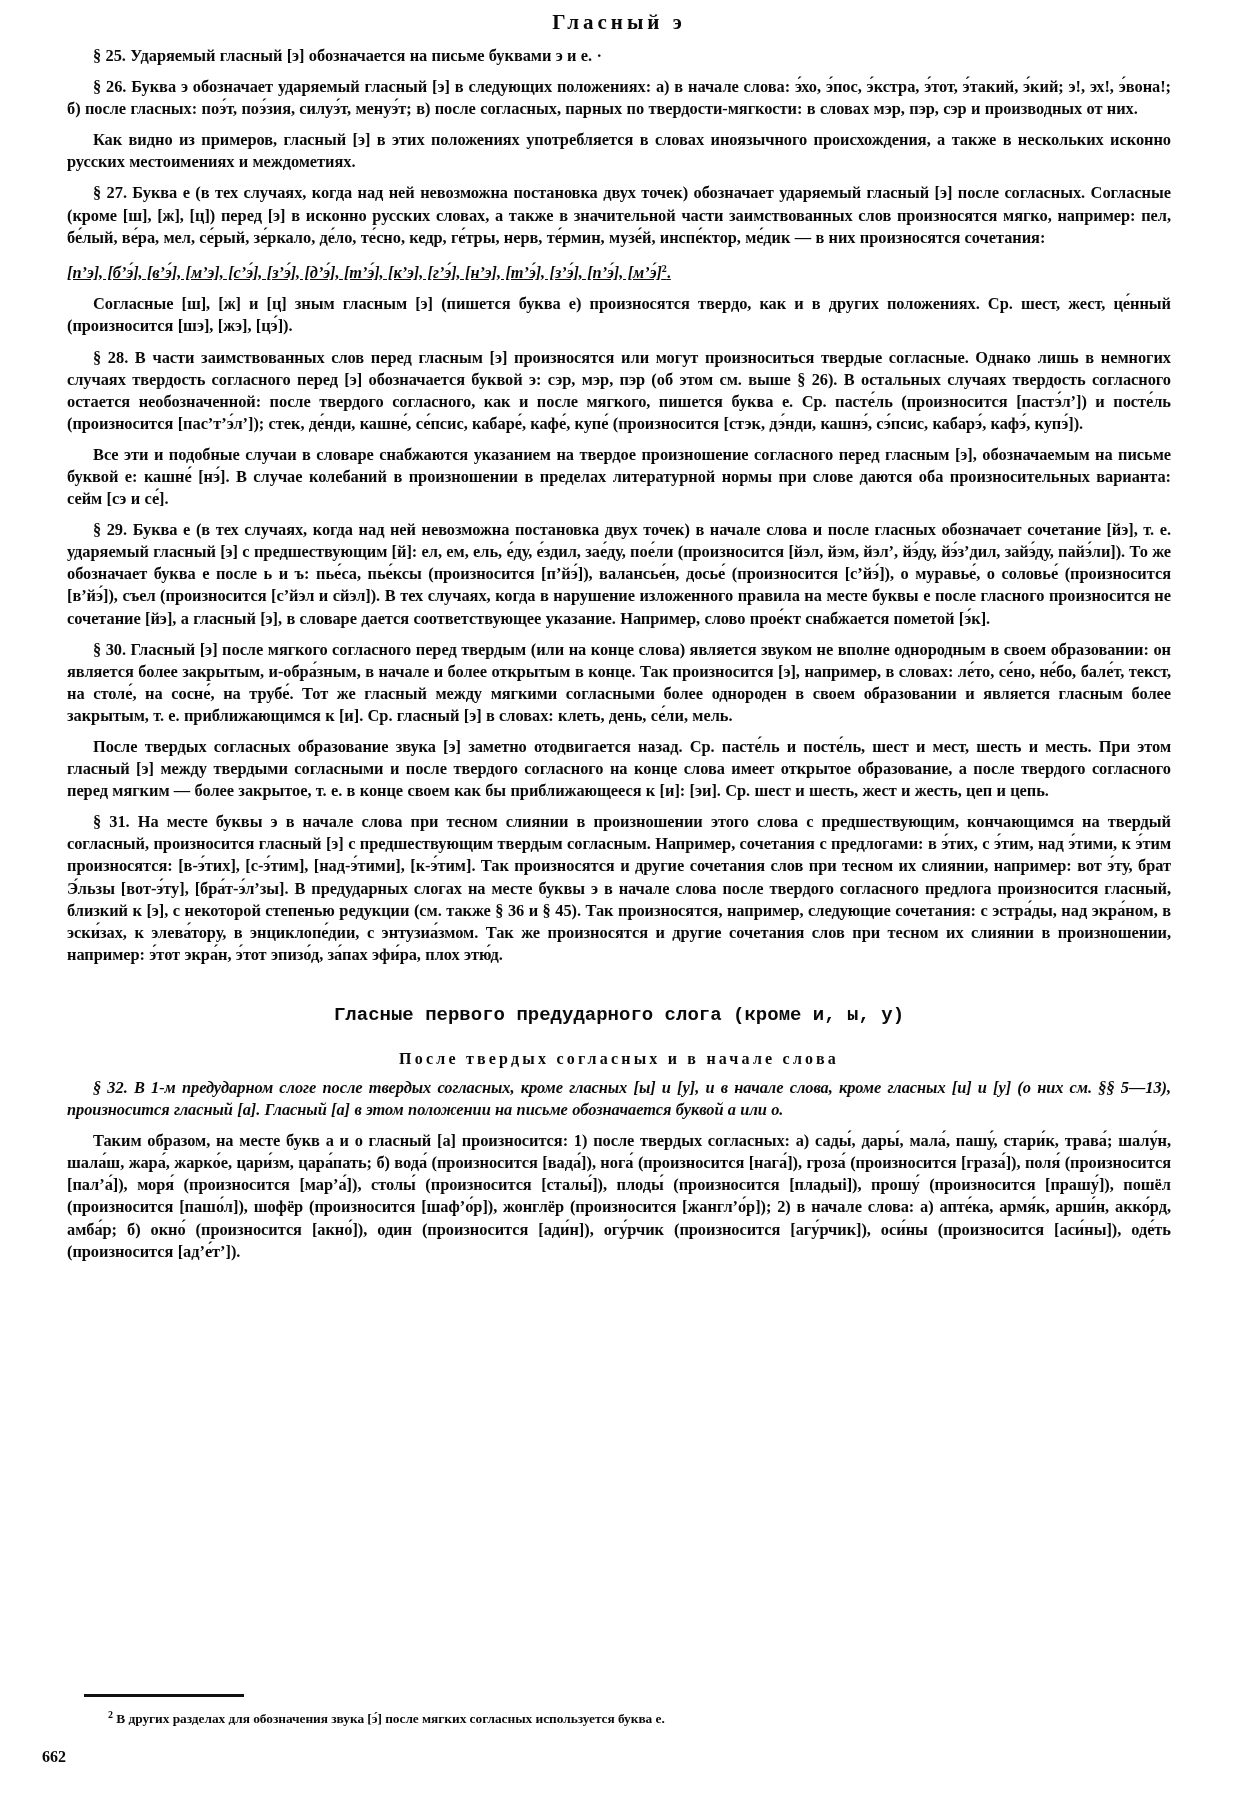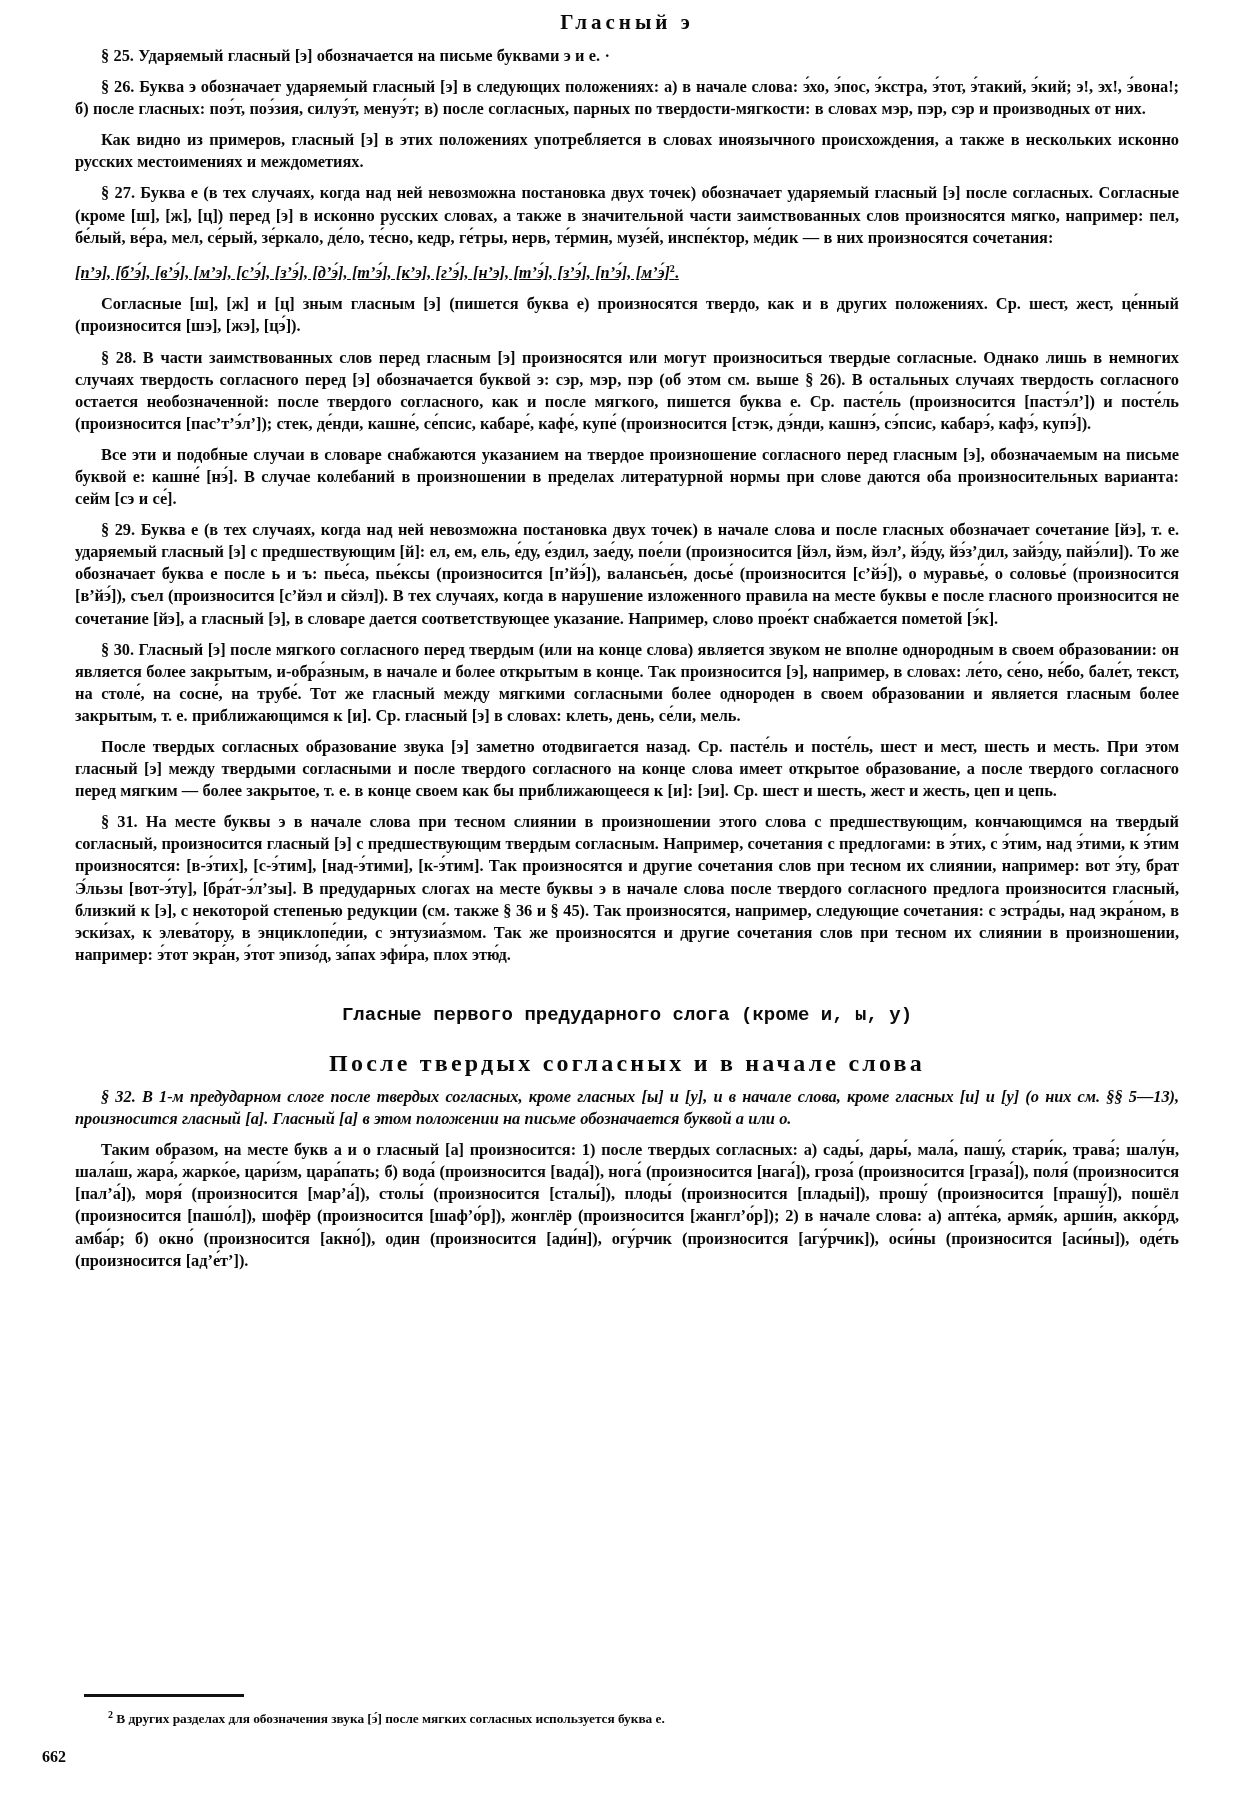--- a/index.html
+++ b/index.html
@@ -18,21 +18,21 @@
   }
   .page {
     position: relative;
     width: 1253px;
     height: 1800px;
     box-sizing: border-box;
     padding: 0;
   }
   .content {
     position: absolute;
-    left: 66px;
+    left: 58px;
     top: 10px;
     width: 1122px;
   }
 
   h1.section-title {
     font-size: 21px;
     font-weight: bold;
     text-align: center;
     letter-spacing: 4px;
     margin: 0 0 10px 0;
@@ -68,21 +68,21 @@
   h2.subhead {
     font-size: 19px;
     font-weight: bold;
     text-align: center;
     margin: 0;
     padding: 0;
     letter-spacing: 0px;
     font-family: Liberation Mono, monospace;
   }
   h3.subhead2 {
-    font-size: 24px;
+    font-size: 16px;
     font-weight: bold;
     text-align: center;
     margin: 24px 0 0 0;
     padding: 0;
     letter-spacing: 3.2px;
   }
 
   .gap-before-32 { margin-top: 32px; font-style: italic; }
 
   .footnote-wrap {

